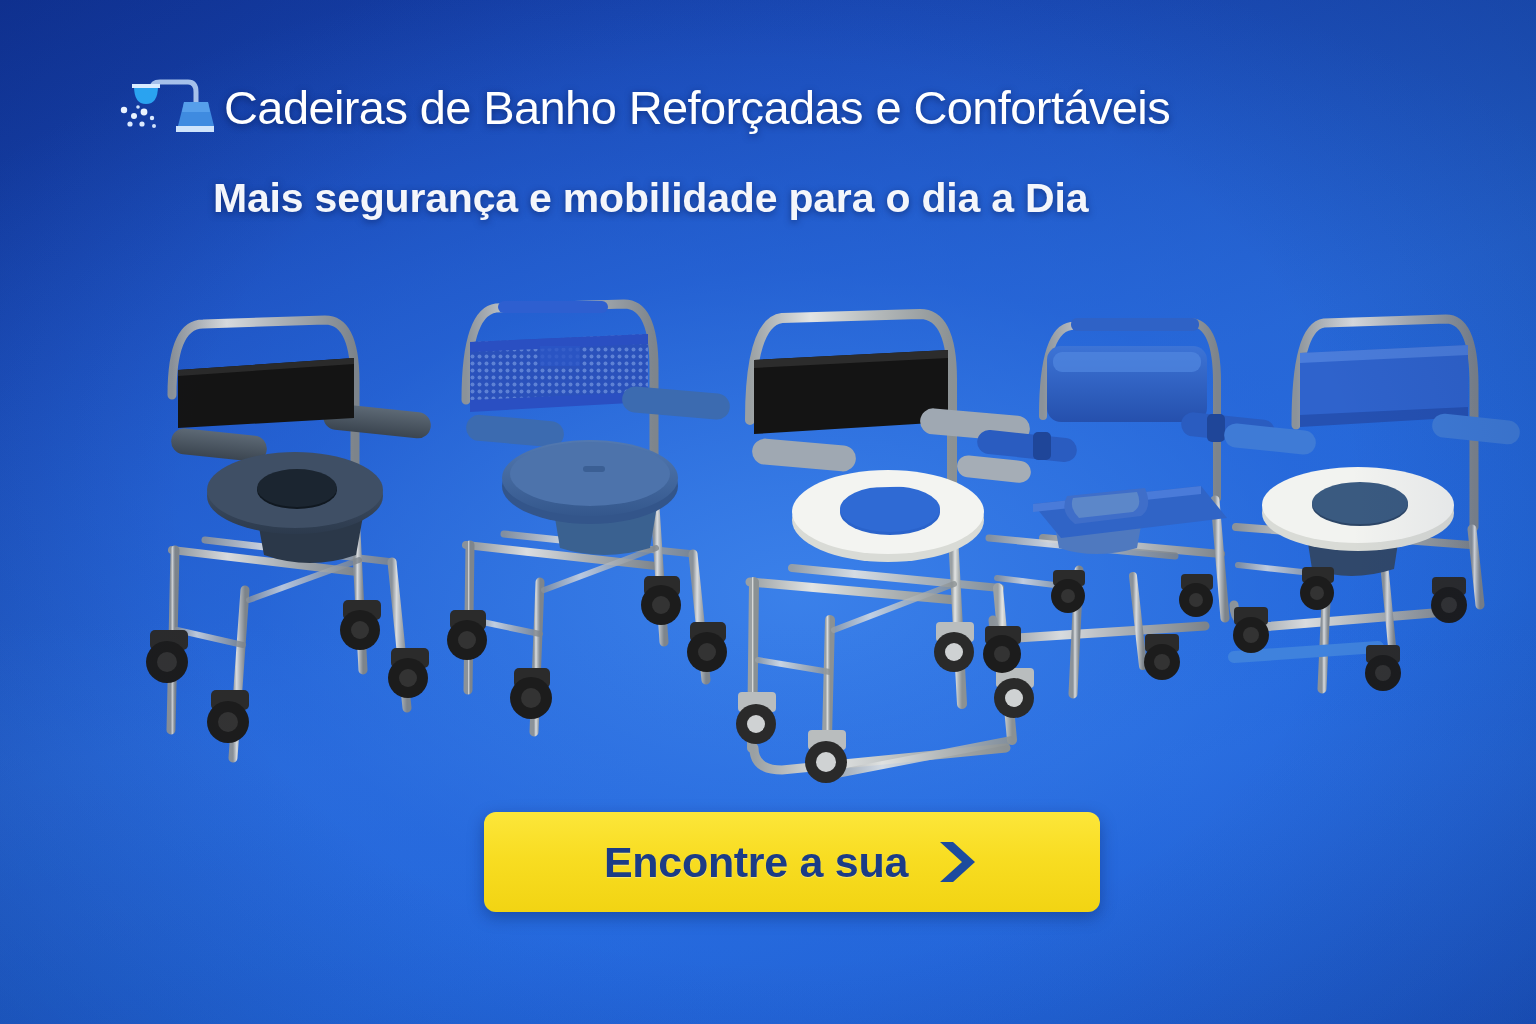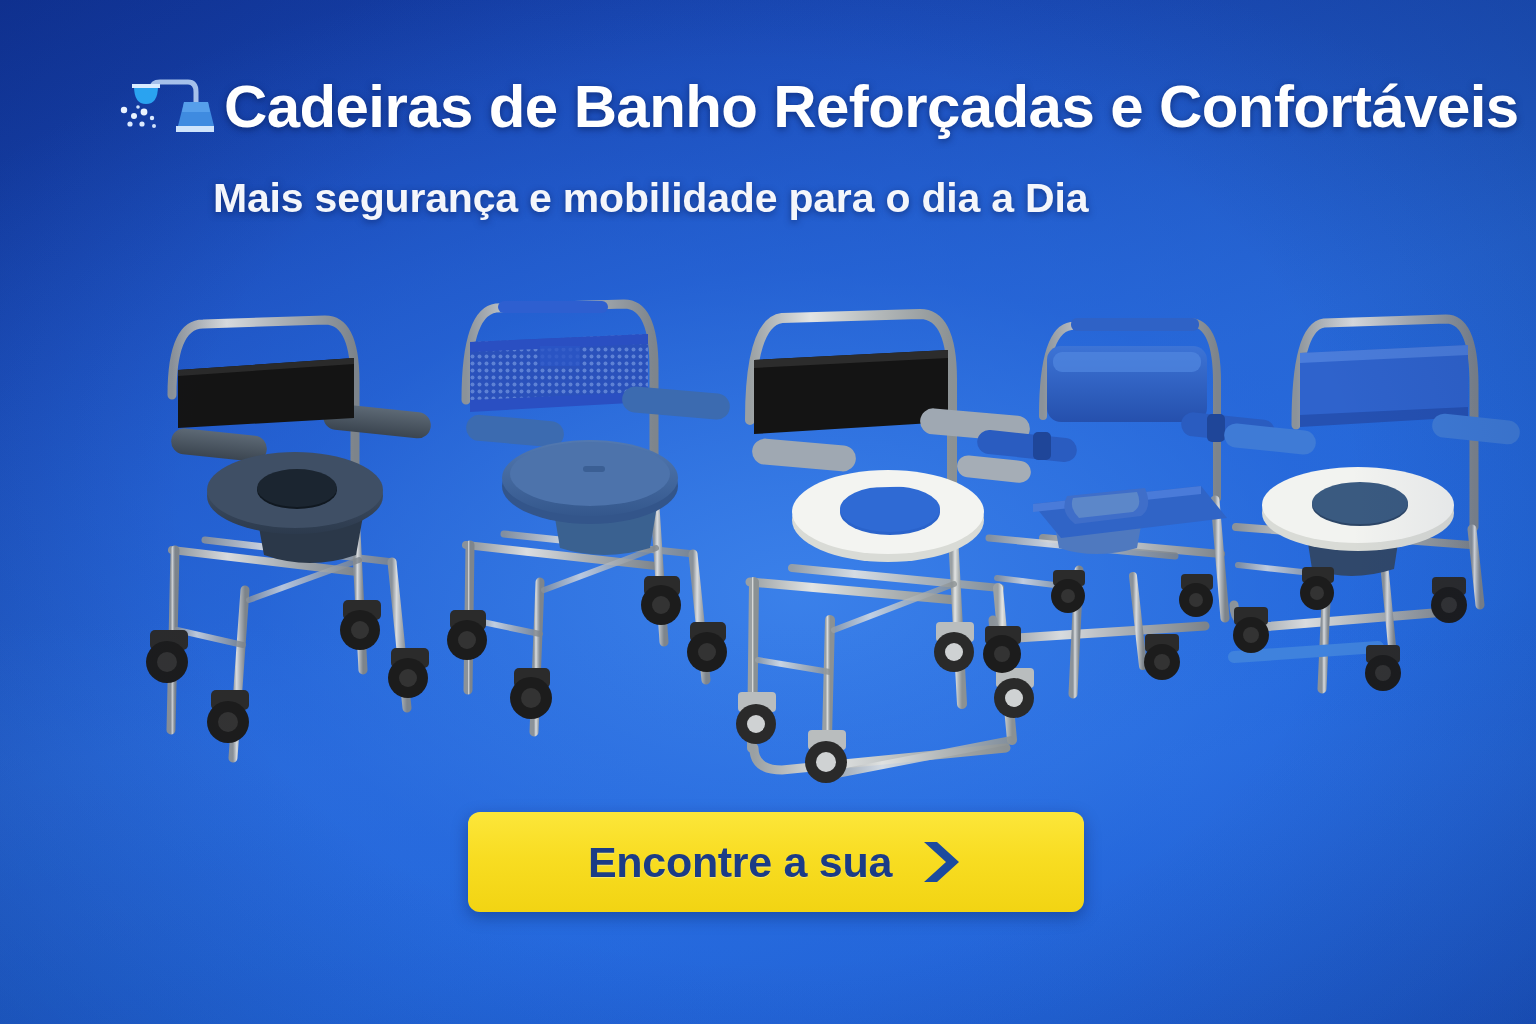--- a/index.html
+++ b/index.html
@@ -32,36 +32,36 @@
   }
 
   
   #header { position:absolute; left:0; top:0; width:1536px; }
   #titleRow {
     position:absolute; left:118px; top:74px;
     display:flex; align-items:center; gap:10px;
   }
   #showerIcon { width:96px; height:66px; flex:none; display:block; }
   #title {
-    font-size:60px; font-weight:bold; color:#ffffff;
+    font-size:47px; font-weight:normal; color:#ffffff;
     letter-spacing:-0.6px; white-space:nowrap;
     text-shadow:0 2px 7px rgba(3,18,70,0.55);
     line-height:1;
   }
   #subtitle {
     position:absolute; left:213px; top:178px;
     font-size:41px; font-weight:bold; color:#f4f6fb;
     letter-spacing:-0.2px; white-space:nowrap;
     text-shadow:0 2px 7px rgba(3,18,70,0.5);
     line-height:1;
   }
 
   
   #cta {
-    position:absolute; left:468px; top:812px;
+    position:absolute; left:484px; top:812px;
     width:616px; height:100px;
     background:linear-gradient(180deg,#FCE63A 0%,#F8DD22 45%,#F2D413 100%);
     border:none; border-radius:12px;
     display:flex; align-items:center; justify-content:center; gap:28px;
     cursor:pointer;
     box-shadow:0 5px 16px rgba(4,20,70,0.35);
   }
   #ctaLabel {
     font-size:43px; font-weight:bold; color:#1b3c86;
     letter-spacing:-0.3px; white-space:nowrap;

